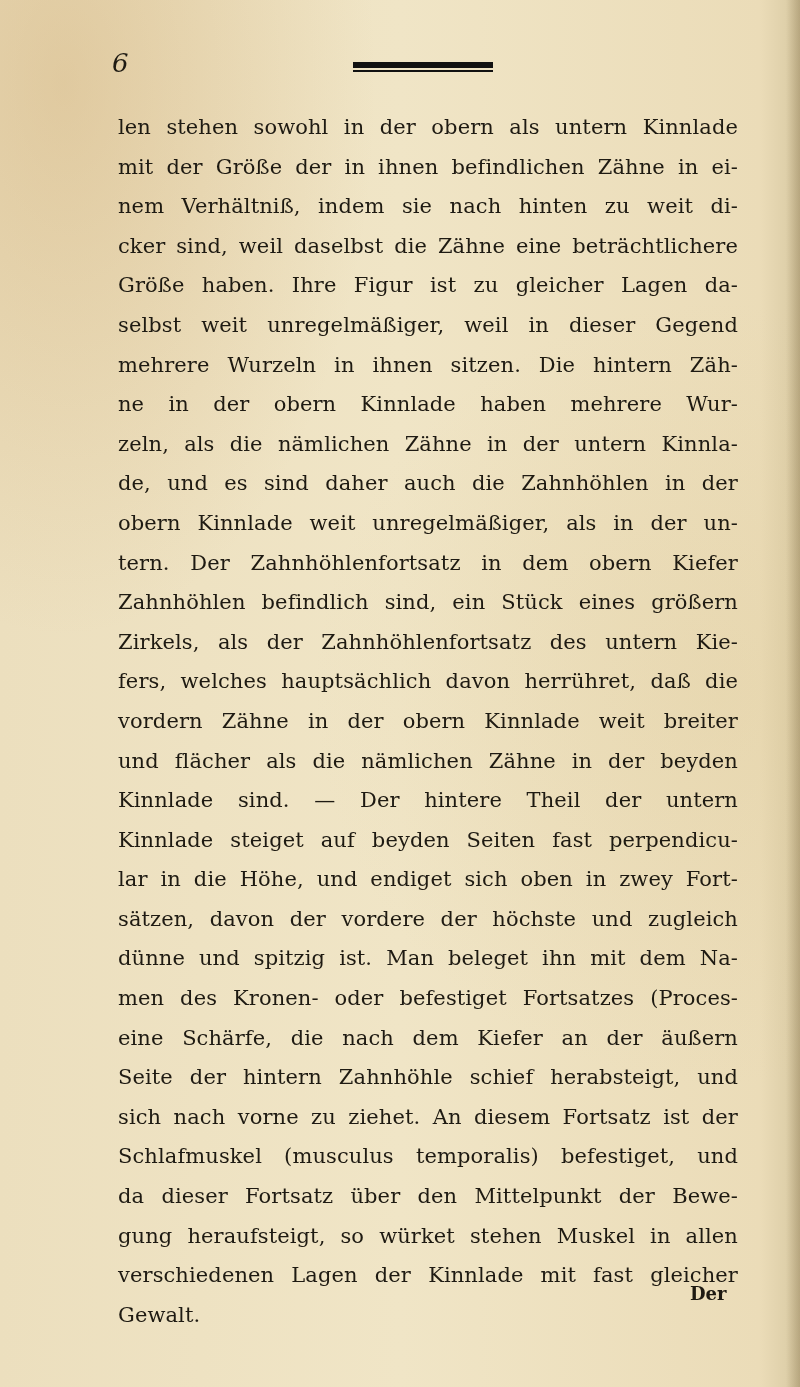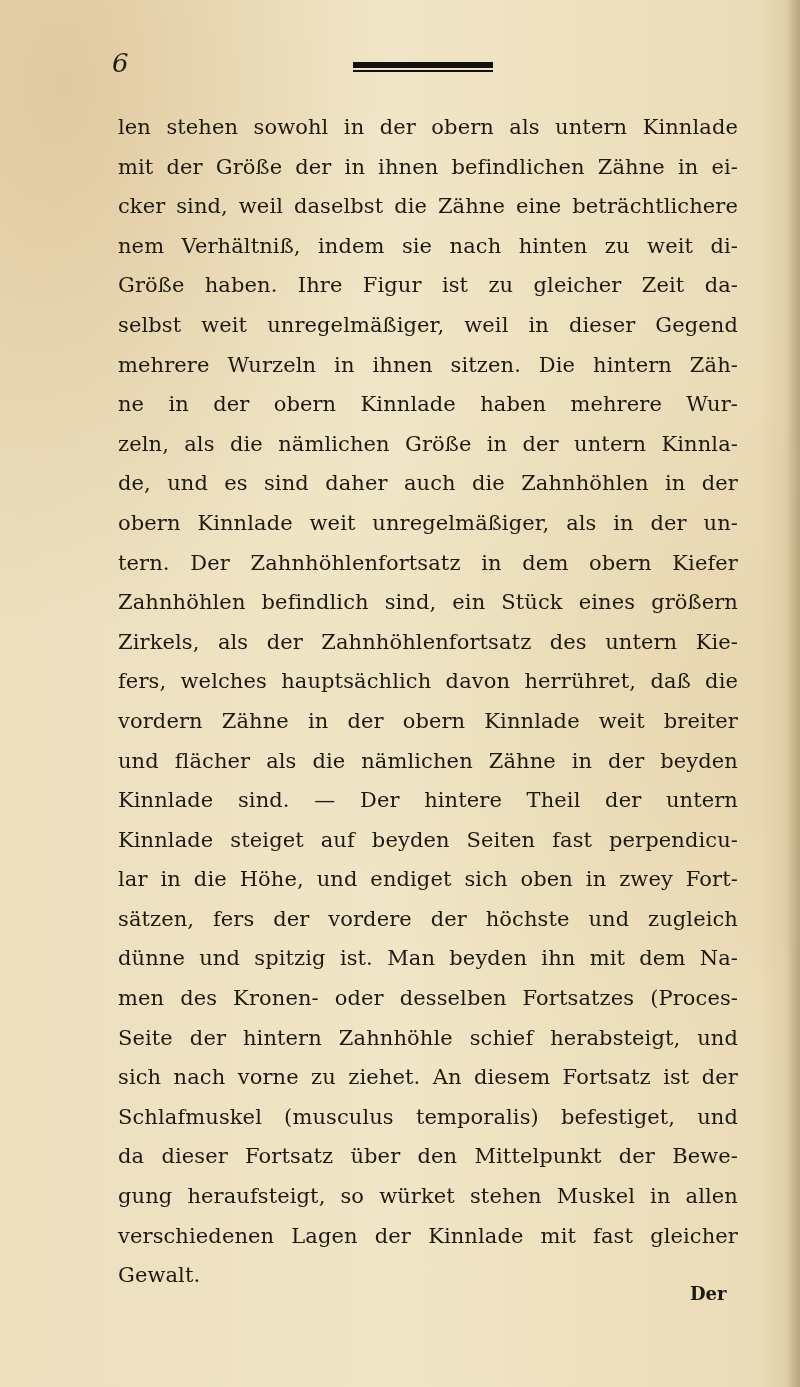--- a/index.html
+++ b/index.html
@@ -49,41 +49,42 @@
 <div class="page">
   <div class="page-number">6</div>
   <div class="rule">
     <div class="thick"></div>
     <div class="thin"></div>
   </div>
 
   <div class="body-text">
     <div class="line">len stehen sowohl in der obern als untern Kinnlade</div>
     <div class="line">mit der Größe der in ihnen befindlichen Zähne in ei-</div>
+    <div class="line">nem Verhältniß, indem sie nach hinten zu weit di-</div>
     <div class="line">cker sind, weil daselbst die Zähne eine beträchtlichere</div>
-    <div class="line">nem Verhältniß, indem sie nach hinten zu weit di-</div>
-    <div class="line">Größe haben. Ihre Figur ist zu gleicher Zeit da-</div>
+    <div class="line">Größe haben. Ihre Figur ist zu gleicher Lagen da-</div>
     <div class="line">selbst weit unregelmäßiger, weil in dieser Gegend</div>
     <div class="line">mehrere Wurzeln in ihnen sitzen. Die hintern Zäh-</div>
     <div class="line">ne in der obern Kinnlade haben mehrere Wur-</div>
-    <div class="line">zeln, als die nämlichen Größe in der untern Kinnla-</div>
+    <div class="line">zeln, als die nämlichen Zähne in der untern Kinnla-</div>
     <div class="line">de, und es sind daher auch die Zahnhöhlen in der</div>
     <div class="line">obern Kinnlade weit unregelmäßiger, als in der un-</div>
     <div class="line">tern. Der Zahnhöhlenfortsatz in dem obern Kiefer</div>
     <div class="line">Zahnhöhlen befindlich sind, ein Stück eines größern</div>
     <div class="line">Zirkels, als der Zahnhöhlenfortsatz des untern Kie-</div>
     <div class="line">fers, welches hauptsächlich davon herrühret, daß die</div>
     <div class="line">vordern Zähne in der obern Kinnlade weit breiter</div>
     <div class="line">und flächer als die nämlichen Zähne in der beyden</div>
     <div class="line">Kinnlade sind. — Der hintere Theil der untern</div>
     <div class="line">Kinnlade steiget auf beyden Seiten fast perpendicu-</div>
     <div class="line">lar in die Höhe, und endiget sich oben in zwey Fort-</div>
-    <div class="line">sätzen, fers der vordere der höchste und zugleich</div>
-    <div class="line">dünne und spitzig ist. Man beyden ihn mit dem Na-</div>
-    <div class="line">men des Kronen- oder desselben Fortsatzes (Proces-</div>
+    <div class="line">sätzen, davon der vordere der höchste und zugleich</div>
+    <div class="line">dünne und spitzig ist. Man beleget ihn mit dem Na-</div>
+    <div class="line">men des Kronen- oder befestiget Fortsatzes (Proces-</div>
+    <div class="line">eine Schärfe, die nach dem Kiefer an der äußern</div>
     <div class="line">Seite der hintern Zahnhöhle schief herabsteigt, und</div>
     <div class="line">sich nach vorne zu ziehet. An diesem Fortsatz ist der</div>
     <div class="line">Schlafmuskel (musculus temporalis) befestiget, und</div>
     <div class="line">da dieser Fortsatz über den Mittelpunkt der Bewe-</div>
     <div class="line">gung heraufsteigt, so würket stehen Muskel in allen</div>
     <div class="line">verschiedenen Lagen der Kinnlade mit fast gleicher</div>
     <div class="line last">Gewalt.</div>
   </div>
 
   <div class="catchword">Der</div>

